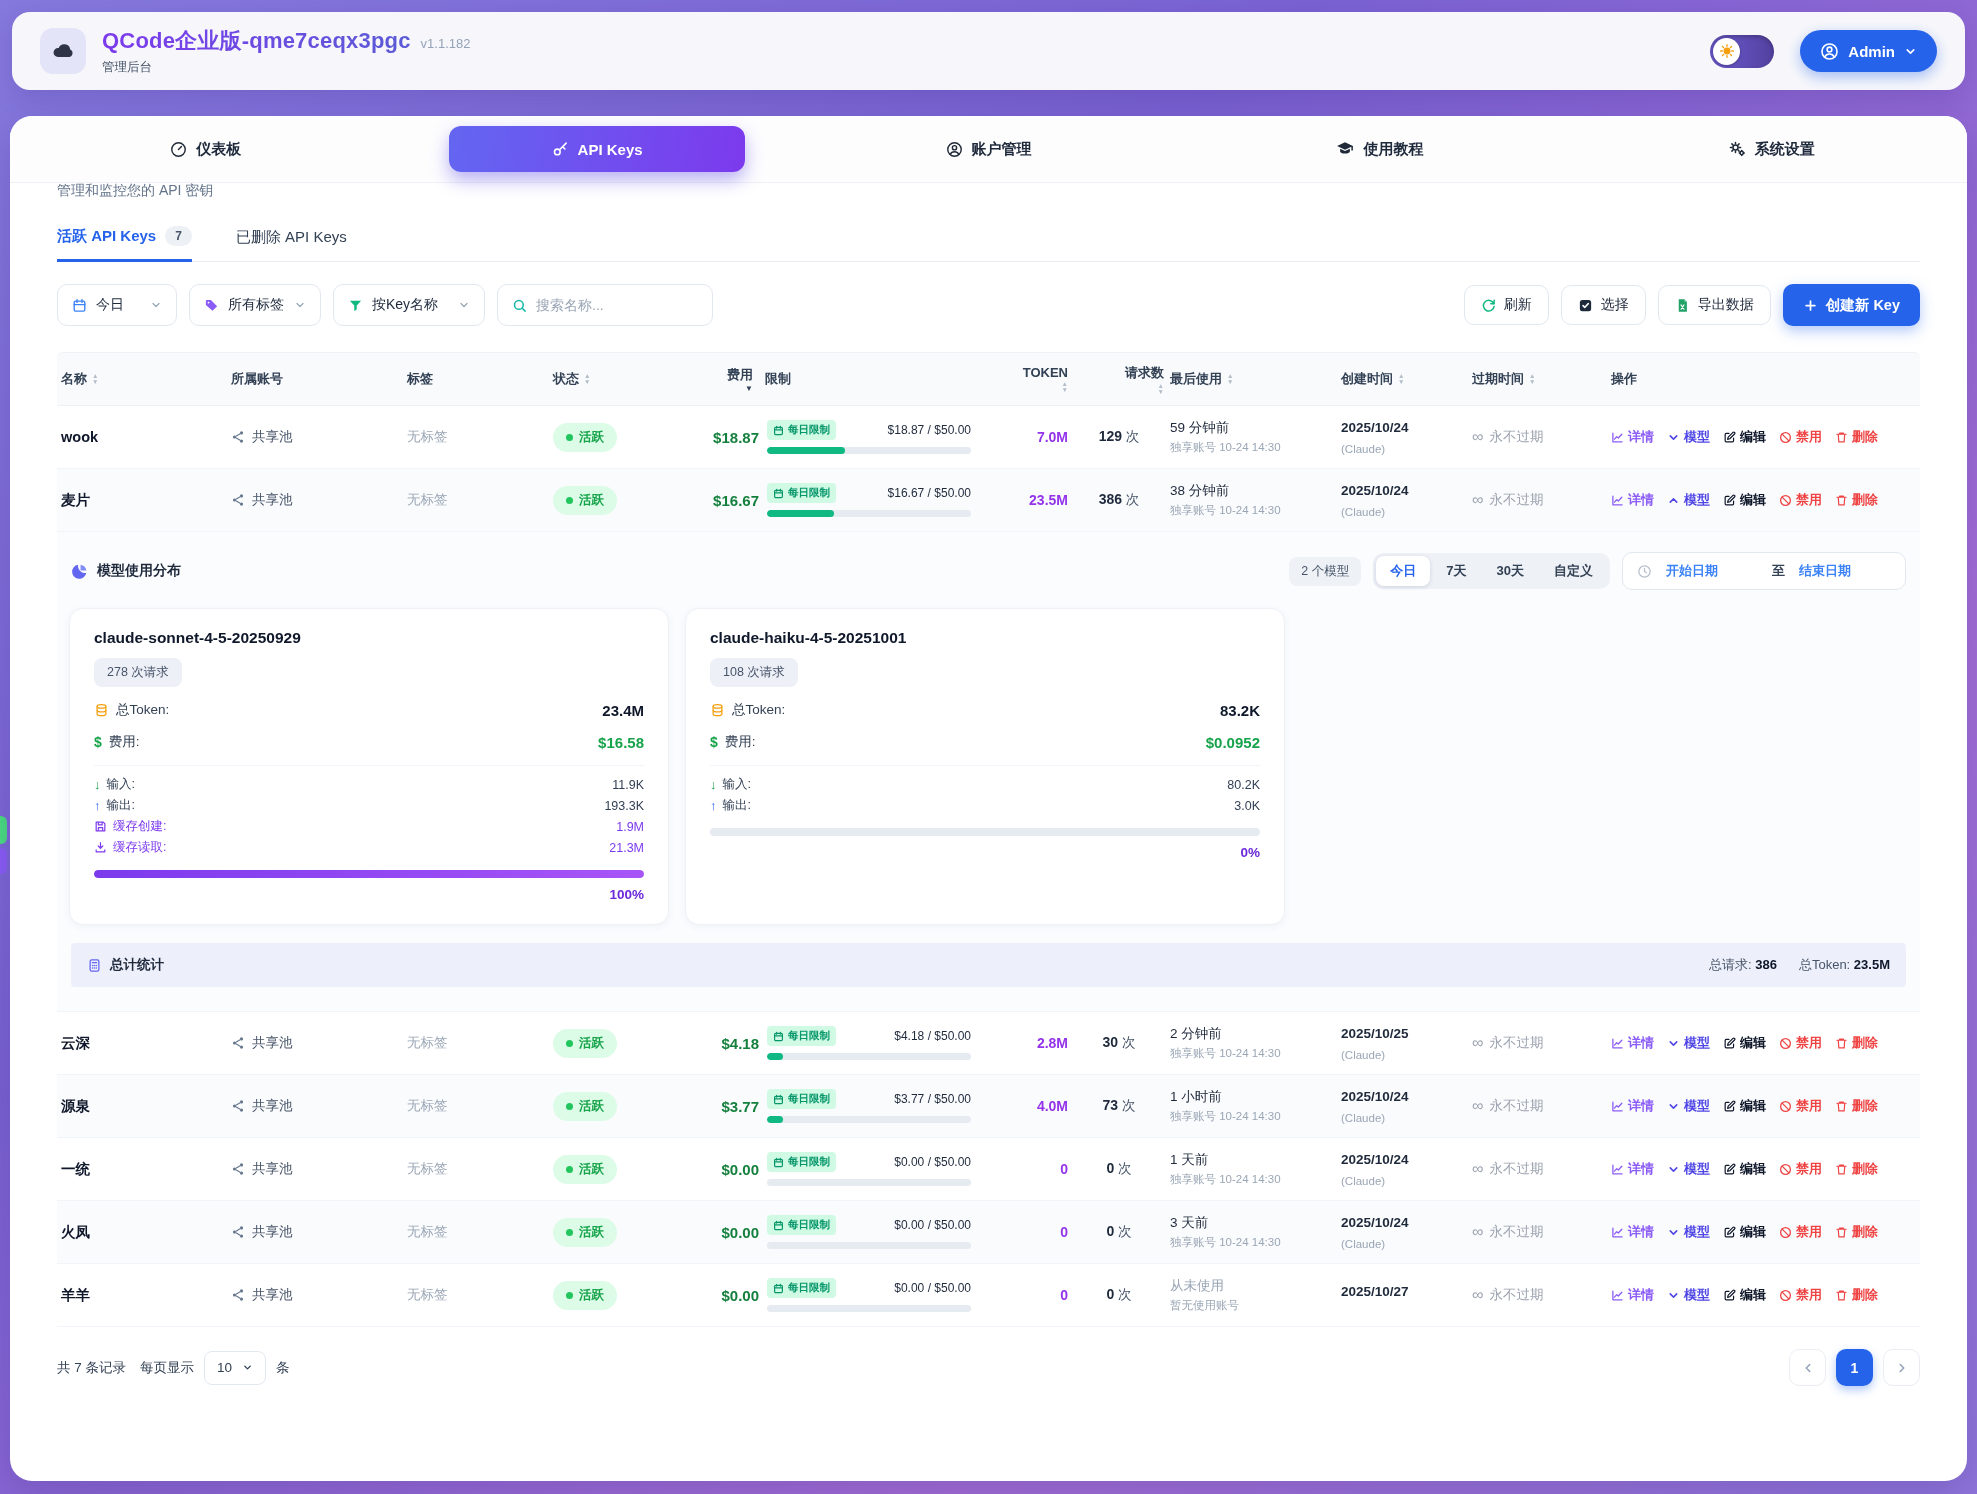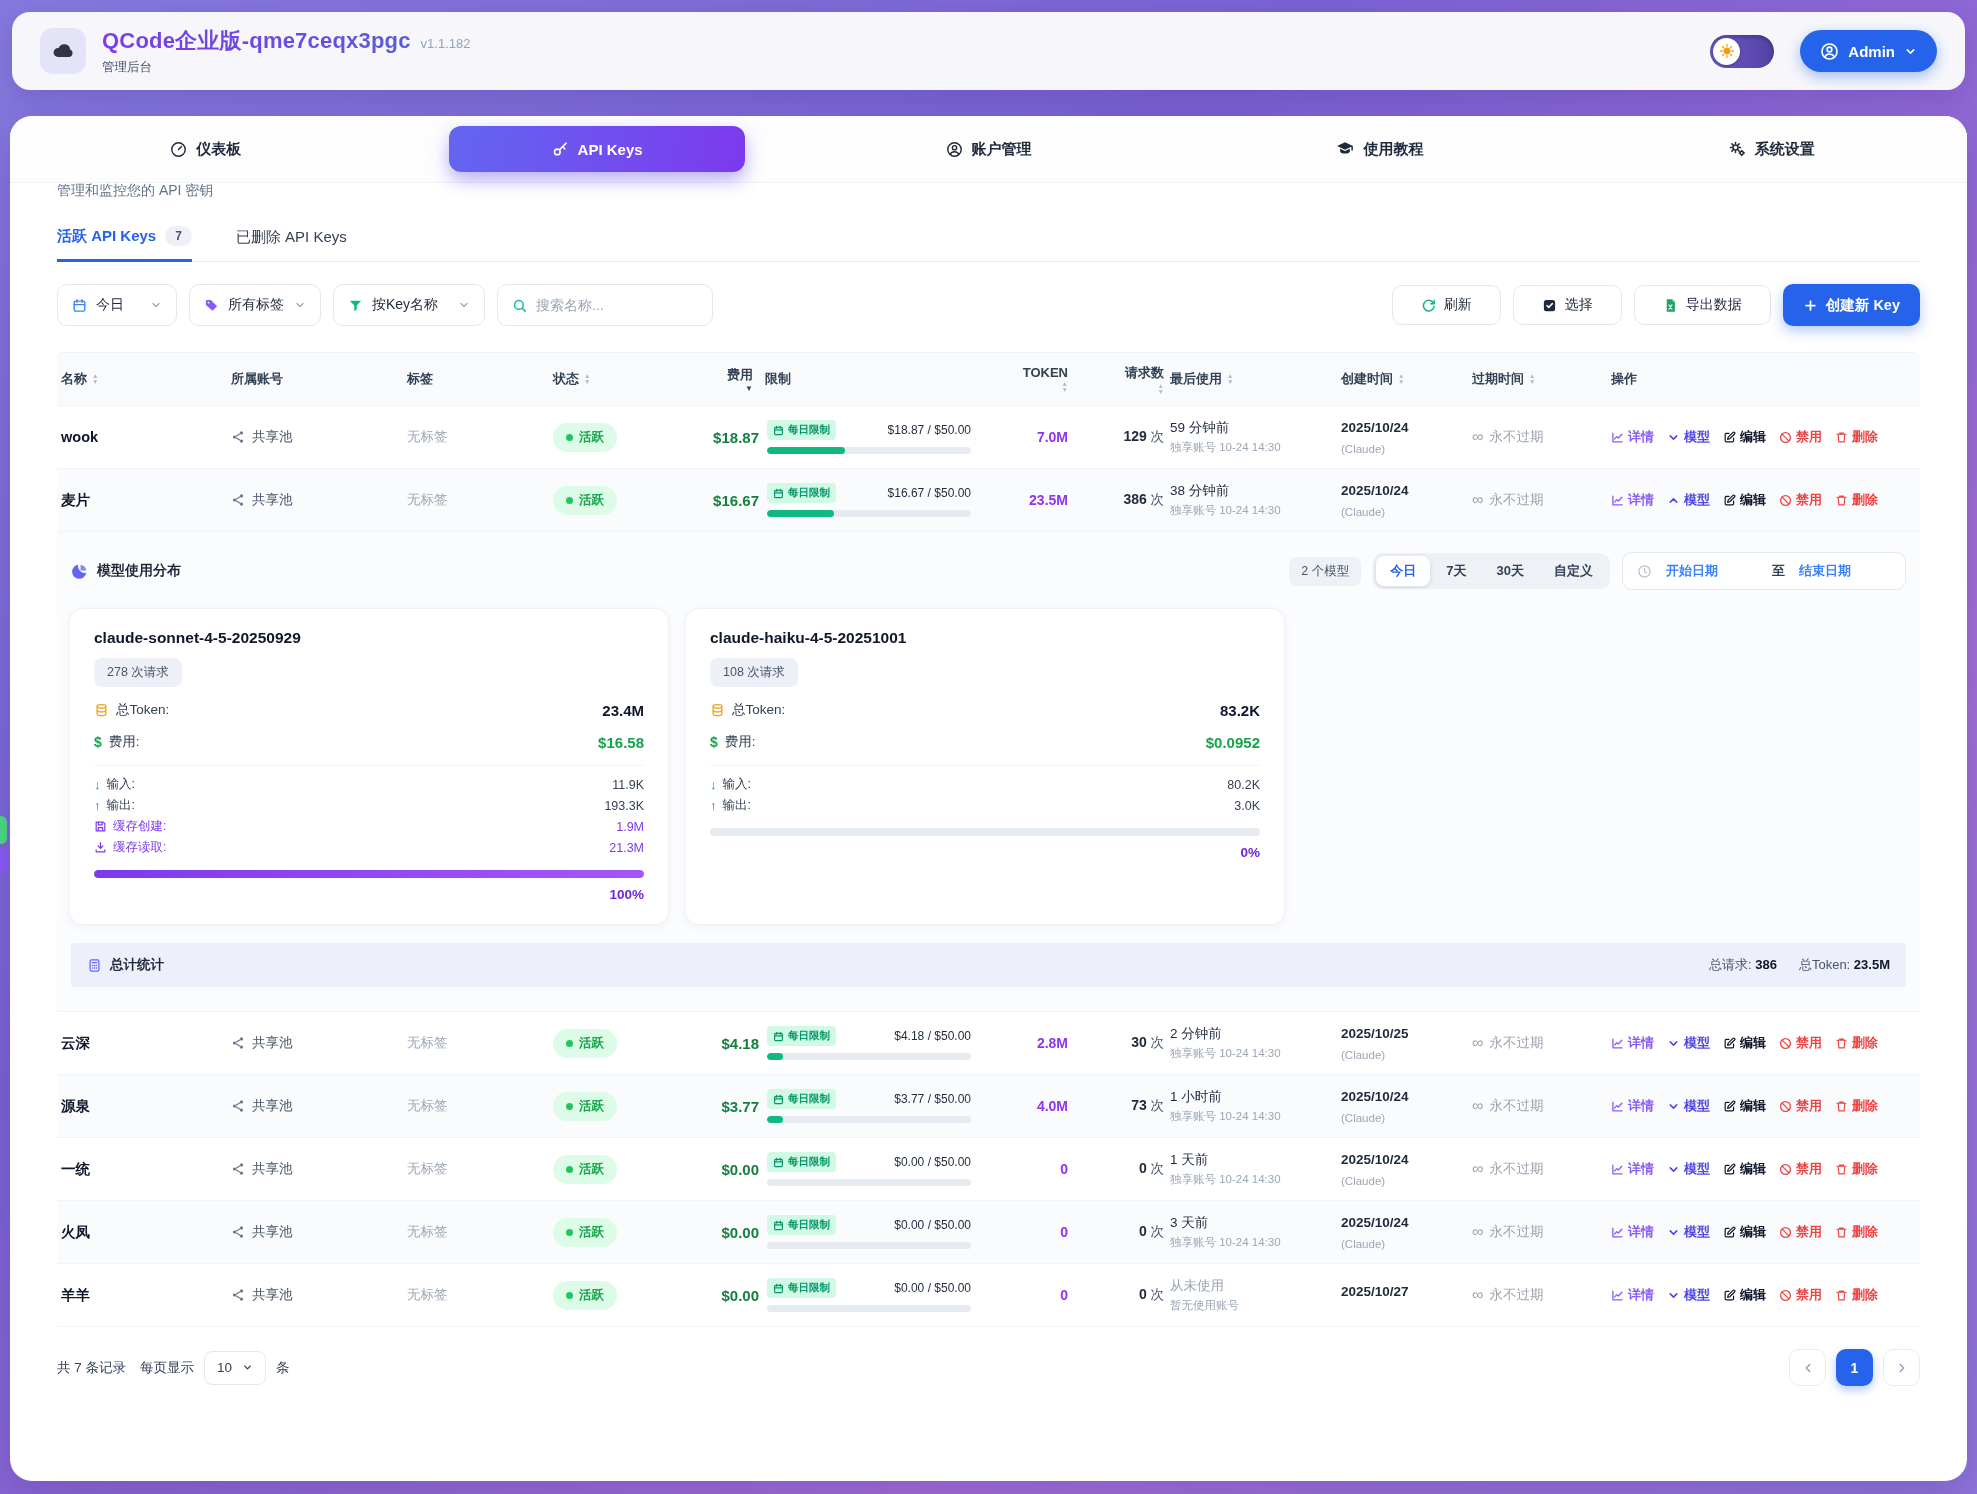--- a/index.html
+++ b/index.html
@@ -77,21 +77,21 @@
     background:#fff; display:flex; align-items:center; gap:9px; padding:0 14px;
     font-size:14px; color:#1e293b; cursor:pointer; }
   .dropdown .chev { margin-left:auto; }
   .dd-date { width:120px; } .dd-tag { width:132px; } .dd-key { width:152px; }
   .search-box { width:216px; cursor:text; }
   .search-box input { border:none; outline:none; font-size:14px; width:140px;
     font-family:inherit; color:#1e293b; background:transparent; }
   .search-box input::placeholder { color:#9aa6b5; }
   .filter-spacer { flex:1; }
   .btn-ghost { height:40px; border:1px solid #e2e8f0; border-radius:10px; background:#fff;
-    display:flex; align-items:center; gap:8px; padding:0 28px; font-size:14px; color:#1e293b;
+    display:flex; align-items:center; gap:8px; padding:0 16px; font-size:14px; color:#1e293b;
     cursor:pointer; font-family:inherit; }
   .btn-primary { height:42px; border:none; border-radius:10px; background:#2563eb; color:#fff;
     display:flex; align-items:center; gap:8px; padding:0 20px; font-size:14.5px; font-weight:bold;
     cursor:pointer; box-shadow:0 5px 14px rgba(37,99,235,.35); font-family:inherit; }
 
   
   .tgrid { display:grid;
     grid-template-columns:168px 170px 140px 105px 95px 212px 85px 90px 165px 125px 133px 1fr;
     column-gap:6px; align-items:center; }
   .thead { margin-top:26px; background:#f8fafc; border-top:1px solid #eef1f5;
@@ -111,21 +111,21 @@
   .status-dot { width:7px; height:7px; border-radius:50%; background:#22c55e; }
   .cell-cost { text-align:right; color:#15803d; font-weight:bold; font-size:15px; }
   .cell-limit { padding:6px 6px 6px 2px; }
   .limit-top { display:flex; align-items:center; justify-content:space-between; }
   .limit-badge { display:inline-flex; align-items:center; gap:4px; background:#d1fae5;
     color:#059669; font-size:10.5px; font-weight:bold; border-radius:4px; padding:3px 6px; }
   .limit-val { font-size:12px; color:#1e293b; }
   .limit-bar { margin-top:7px; height:7px; border-radius:4px; background:#e6eaf1; overflow:hidden; }
   .limit-fill { height:100%; border-radius:4px; background:#10b981; }
   .cell-token { text-align:right; color:#9333ea; font-weight:bold; font-size:14px; }
-  .cell-req { text-align:right; font-size:13.5px; color:#475569; }
+  .cell-req { text-align:center; font-size:13.5px; color:#475569; }
   .cell-req b { color:#1e293b; font-size:14px; }
   .cell-last .l1 { font-size:13.5px; color:#1e293b; }
   .cell-last .l2 { font-size:11.5px; color:#9aa6b5; margin-top:3px; }
   .cell-last.muted .l1 { color:#9aa6b5; }
   .cell-created .l1 { font-size:13.5px; font-weight:600; color:#1e293b; }
   .cell-created .l2 { font-size:11.5px; color:#9aa6b5; margin-top:8px; }
   .cell-expire { display:flex; align-items:center; gap:6px; color:#9ca3af; font-size:13.5px; }
   .inf { font-size:16px; line-height:1; }
   .cell-actions { display:flex; align-items:center; gap:13px; font-size:13px; font-weight:bold; }
   .act { display:inline-flex; align-items:center; gap:4px; cursor:pointer; white-space:nowrap; }

